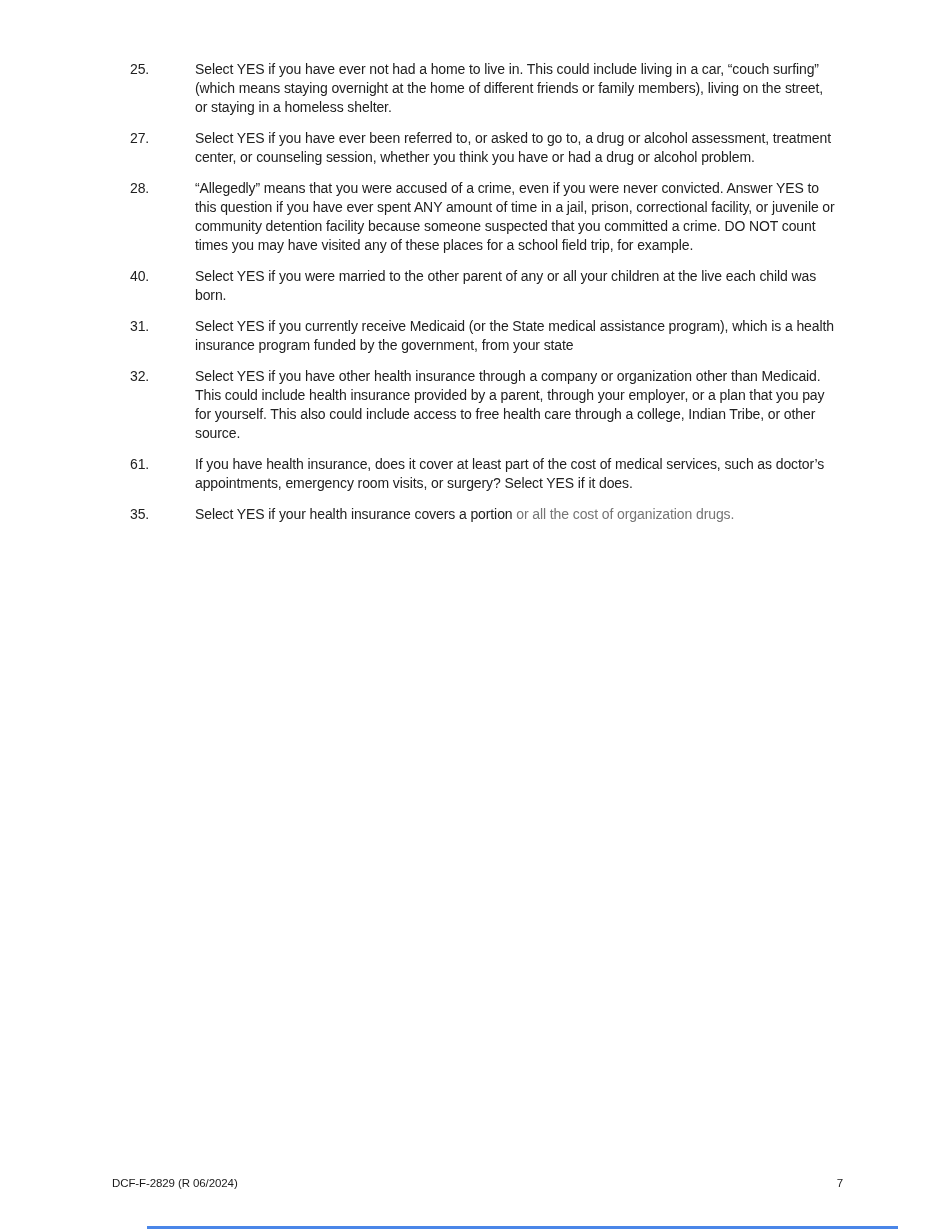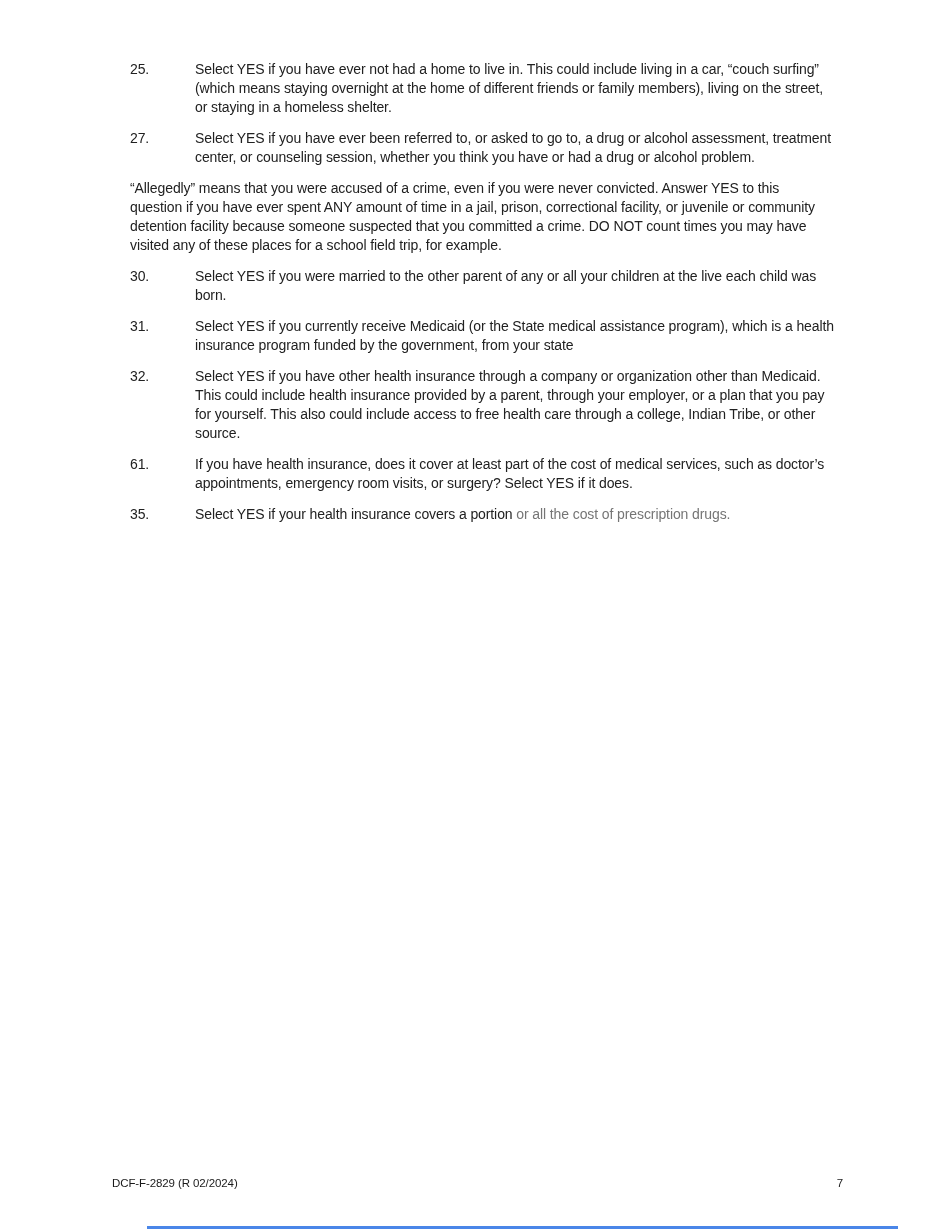--- a/index.html
+++ b/index.html
@@ -71,26 +71,27 @@
       <span class="num">25.</span>
       <span class="text">Select YES if you have ever not had a home to live in. This could include living in a car, “couch surfing” (which means staying overnight at the home of different friends or family members), living on the street, or staying in a homeless shelter.</span>
     </div>
 
     <div class="item">
       <span class="num">27.</span>
       <span class="text">Select YES if you have ever been referred to, or asked to go to, a drug or alcohol assessment, treatment center, or counseling session, whether you think you have or had a drug or alcohol problem.</span>
     </div>
 
     <div class="item">
+      <span class="num">28.</span>
       <span class="text">“Allegedly” means that you were accused of a crime, even if you were never convicted. Answer YES to this question if you have ever spent ANY amount of time in a jail, prison, correctional facility, or juvenile or community detention facility because someone suspected that you committed a crime. DO NOT count times you may have visited any of these places for a school field trip, for example.</span>
     </div>
 
 
     <div class="item">
-      <span class="num">30.</span>
+      <span class="num">40.</span>
       <span class="text">Select YES if you were married to the other parent of any or all your children at the live each child was born.</span>
     </div>
 
     <div class="item">
       <span class="num">31.</span>
       <span class="text">Select YES if you currently receive Medicaid (or the State medical assistance program), which is a health insurance program funded by the government, from your state</span>
     </div>
 
     <div class="item">
       <span class="num">32.</span>
@@ -98,24 +99,24 @@
     </div>
 
     <div class="item">
       <span class="num">61.</span>
       <span class="text">If you have health insurance, does it cover at least part of the cost of medical services, such as doctor’s appointments, emergency room visits, or surgery? Select YES if it does.</span>
     </div>
 
 
     <div class="item">
       <span class="num">35.</span>
-      <span class="text"><span>Select YES if your health insurance covers a portion </span><span class="muted">or all the cost of prescription drugs.</span></span>
+      <span class="text"><span>Select YES if your health insurance covers a portion </span><span class="muted">or all the cost of organization drugs.</span></span>
     </div>
 
   </div>
 
   <div class="footer">
-    <span>DCF-F-2829 (R 02/2024)</span>
+    <span>DCF-F-2829 (R 06/2024)</span>
     <span>7</span>
   </div>
 
   <div class="bottom-line"></div>
 </div>
 
 </body></html>

